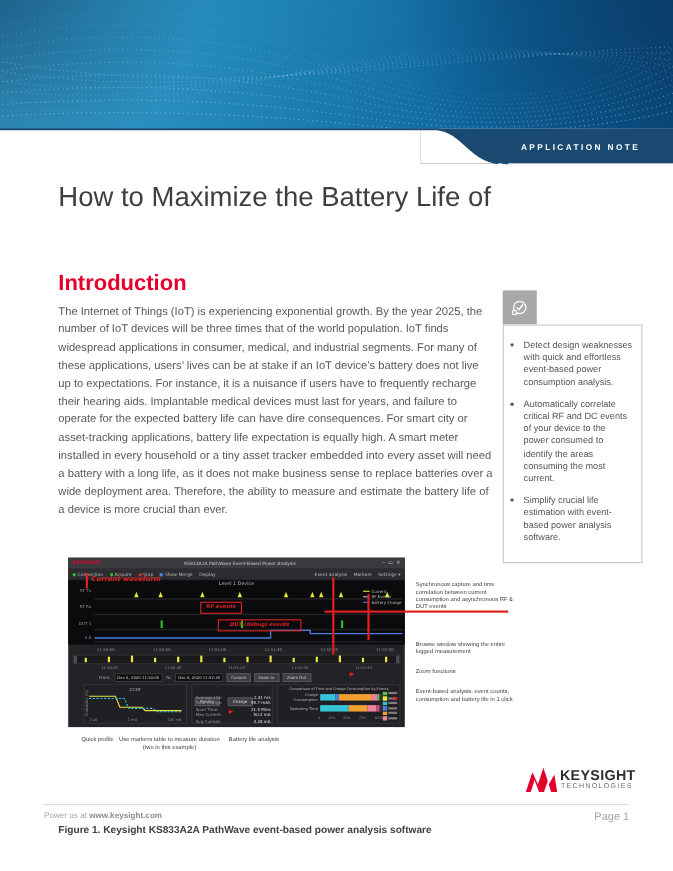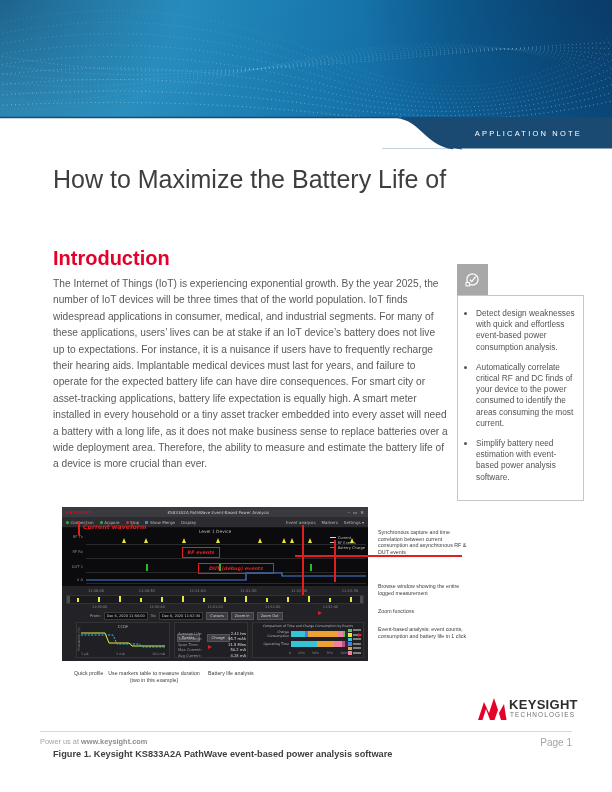--- a/index.html
+++ b/index.html
@@ -6,21 +6,21 @@
   .page{position:relative;width:612px;height:792px;background:#fff;overflow:hidden;
         font-family:"Liberation Sans",sans-serif;}
   
   .hero{position:absolute;left:0;top:0;width:612px;height:117px;
     background:
       radial-gradient(circle at 108% -30%, rgba(9,48,86,.9) 0%, rgba(9,48,86,0) 45%),
       radial-gradient(circle at -8% -40%, rgba(10,53,92,.8) 0%, rgba(10,53,92,0) 35%),
       linear-gradient(100deg,#3aa2ce 0%,#1f82b5 40%,#0f67a0 72%,#0a5892 100%);}
   .hero svg{position:absolute;left:0;top:0;}
   .band-svg{position:absolute;left:0;top:113px;}
-  .band-label{position:absolute;right:30px;top:129px;font-size:7.5px;font-weight:normal;
+  .band-label{position:absolute;right:30px;top:129px;font-size:7.5px;font-weight:bold;
     letter-spacing:2.2px;color:#fff;}
   
   .title{position:absolute;left:53px;top:164px;margin:0;font-size:25px;line-height:31px;
     font-weight:400;color:#3e3e3e;white-space:nowrap;text-align:right;}
   .intro-h{position:absolute;left:53px;top:247px;margin:0;font-size:20px;font-weight:bold;color:#e4002b;}
   .body-text{position:absolute;left:53px;top:276px;width:396px;font-size:10.2px;
     line-height:16.4px;color:#595959;}
   
   .callout-icon{position:absolute;left:457px;top:264px;width:31px;height:31px;background:#a8a8a8;
     display:flex;align-items:center;justify-content:center;}
@@ -143,22 +143,22 @@
   <div class="callout-icon">
     <svg width="17" height="17" viewBox="0 0 17 17">
       <circle cx="8.5" cy="8.5" r="5.6" fill="none" stroke="#ffffff" stroke-width="1.2"></circle>
       <path d="M5.8,8.6 L7.8,10.6 L11.6,5.6" fill="none" stroke="#ffffff" stroke-width="1.3"></path>
       <rect x="2" y="11.5" width="3.4" height="3.4" fill="#a8a8a8" stroke="#ffffff" stroke-width="1"></rect>
     </svg>
   </div>
   <div class="callout-box">
     <ul>
       <li>Detect design weaknesses with quick and effortless event-based power consumption analysis.</li>
-      <li>Automatically correlate critical RF and DC finds of your device to the power consumed to identify the areas consuming the most current.</li>
-      <li>Simplify battery need estimation with event-based power analysis software.</li>
+      <li>Automatically correlate critical RF and DC events of your device to the power consumed to identify the areas consuming the most current.</li>
+      <li>Simplify crucial life estimation with event-based power analysis software.</li>
     </ul>
   </div>
 
   <div class="app">
 
     <div class="titlebar">
       <span class="app-logo">KEYSIGHT</span>
       <span class="app-title">KS833A2A PathWave Event-Based Power Analysis</span>
       <span class="win-ctl">–</span>
       <span class="win-ctl">▭</span>

